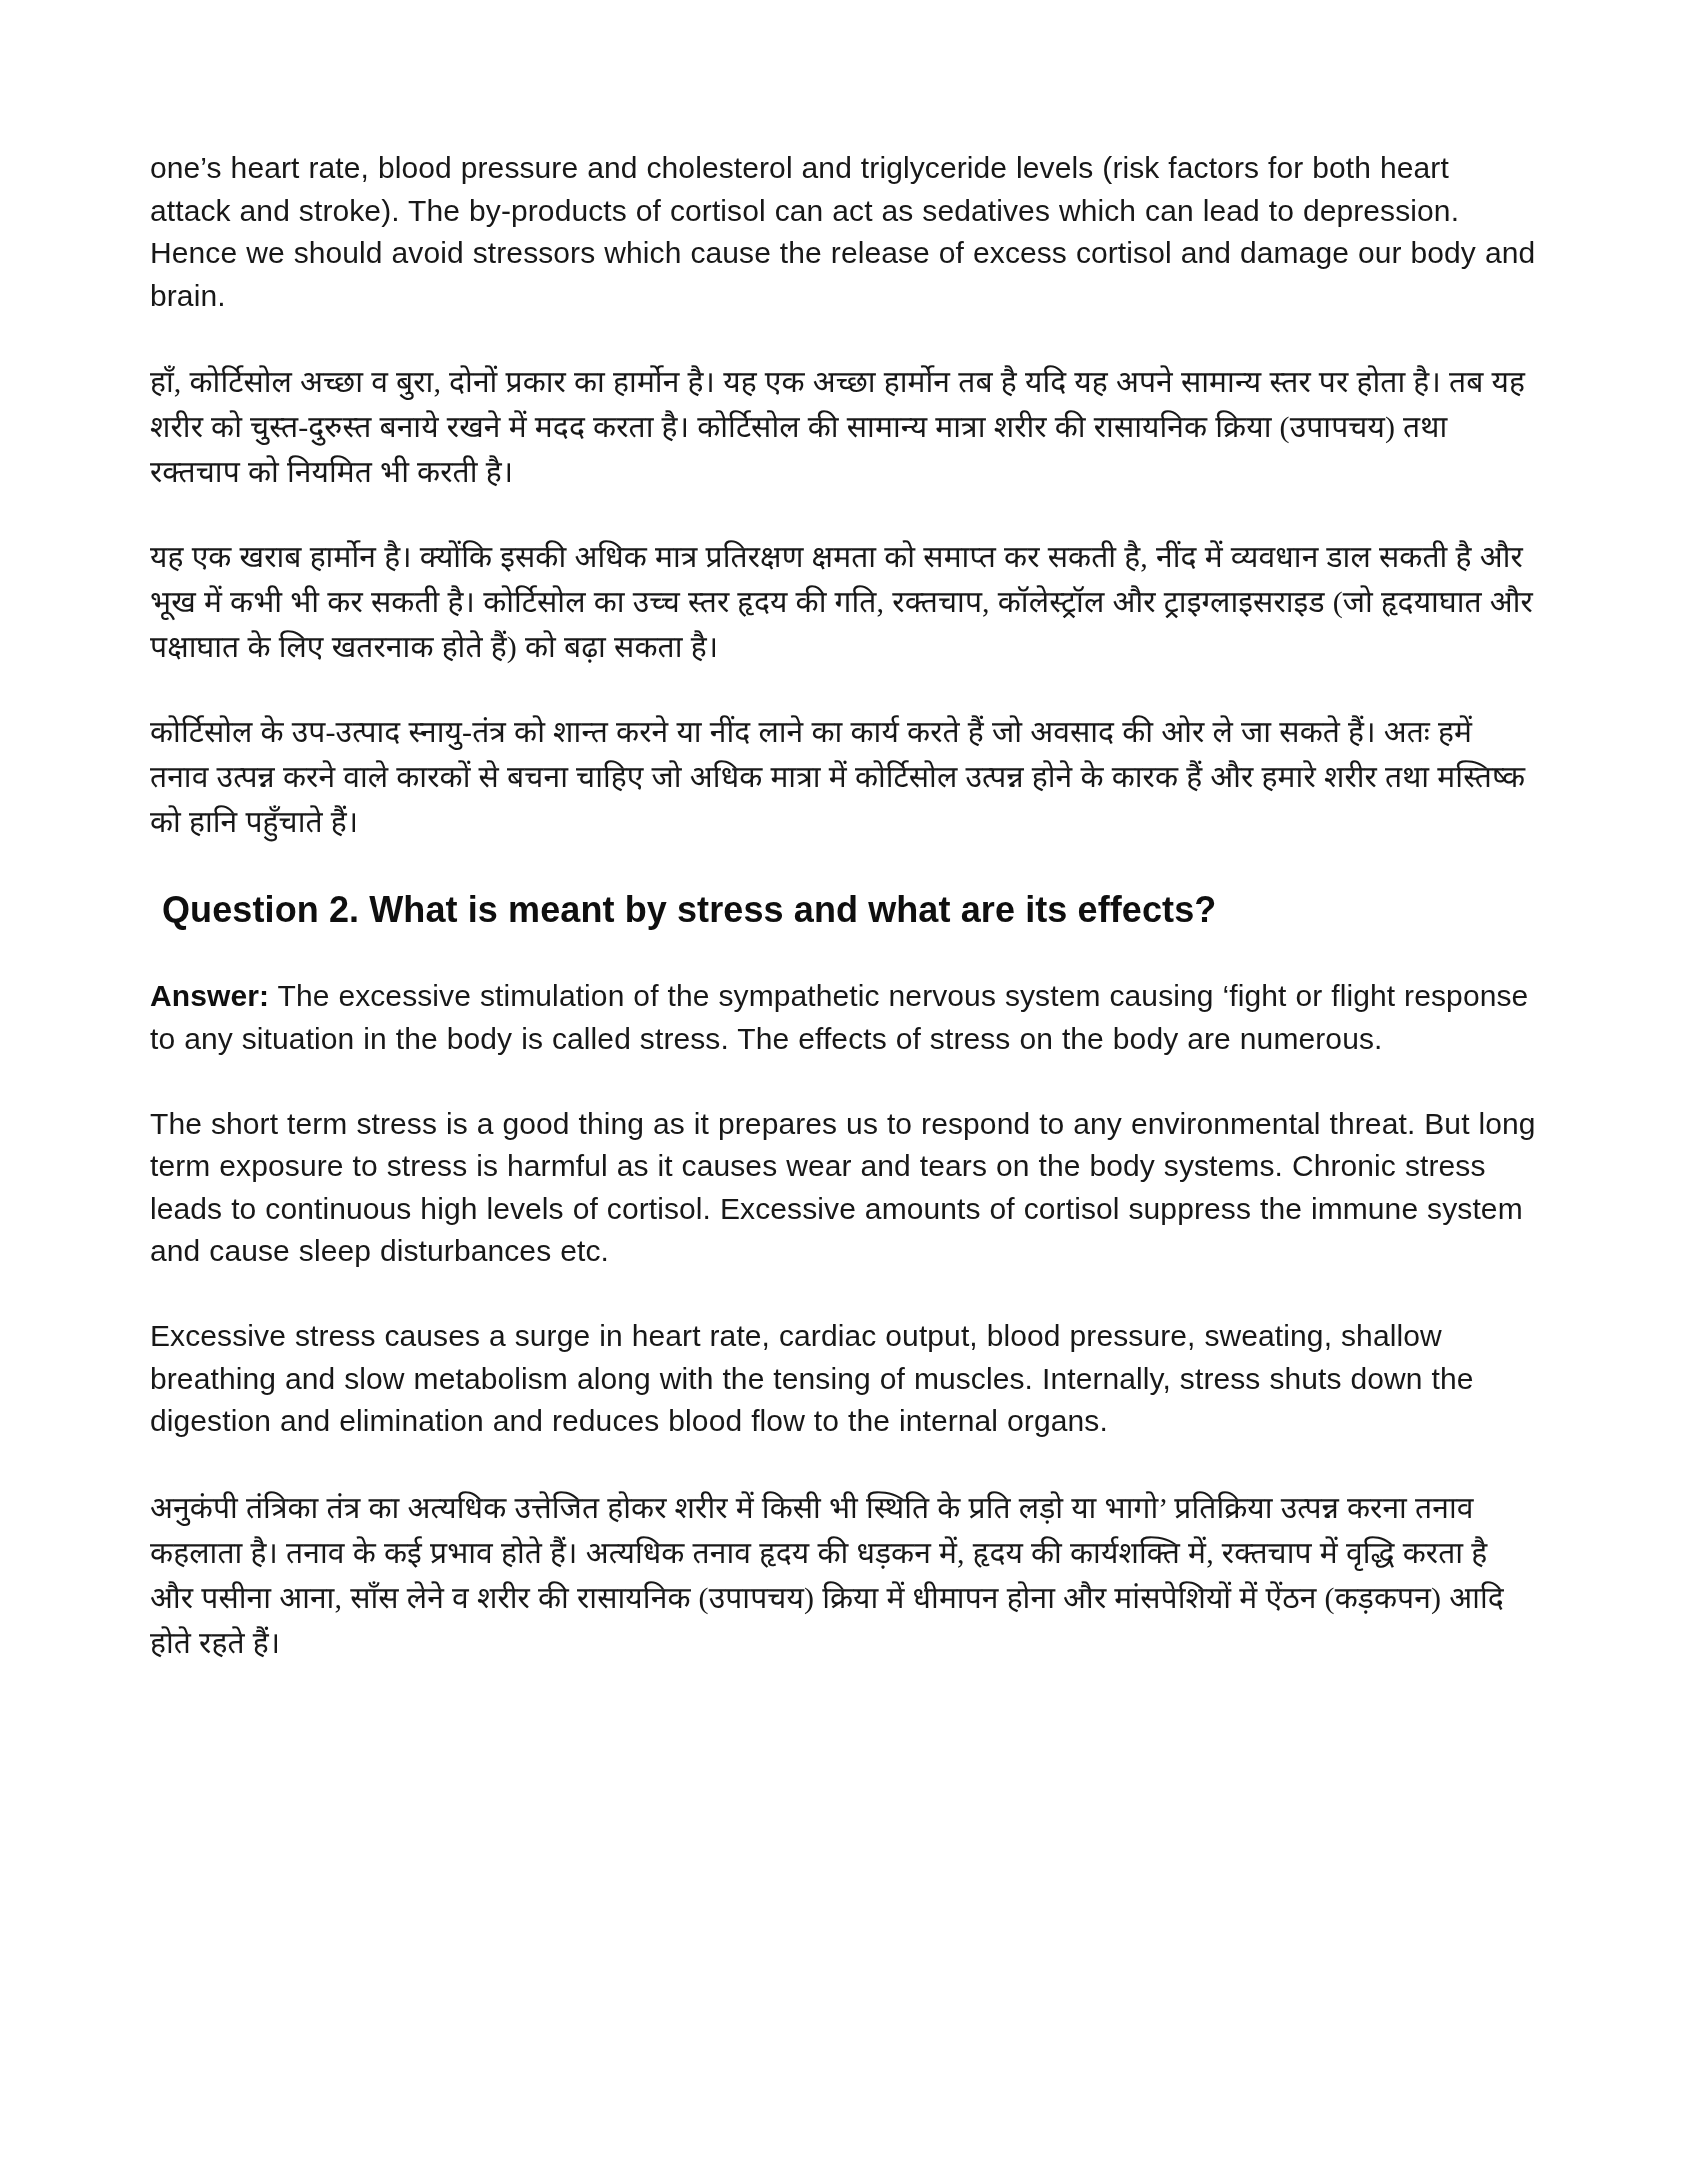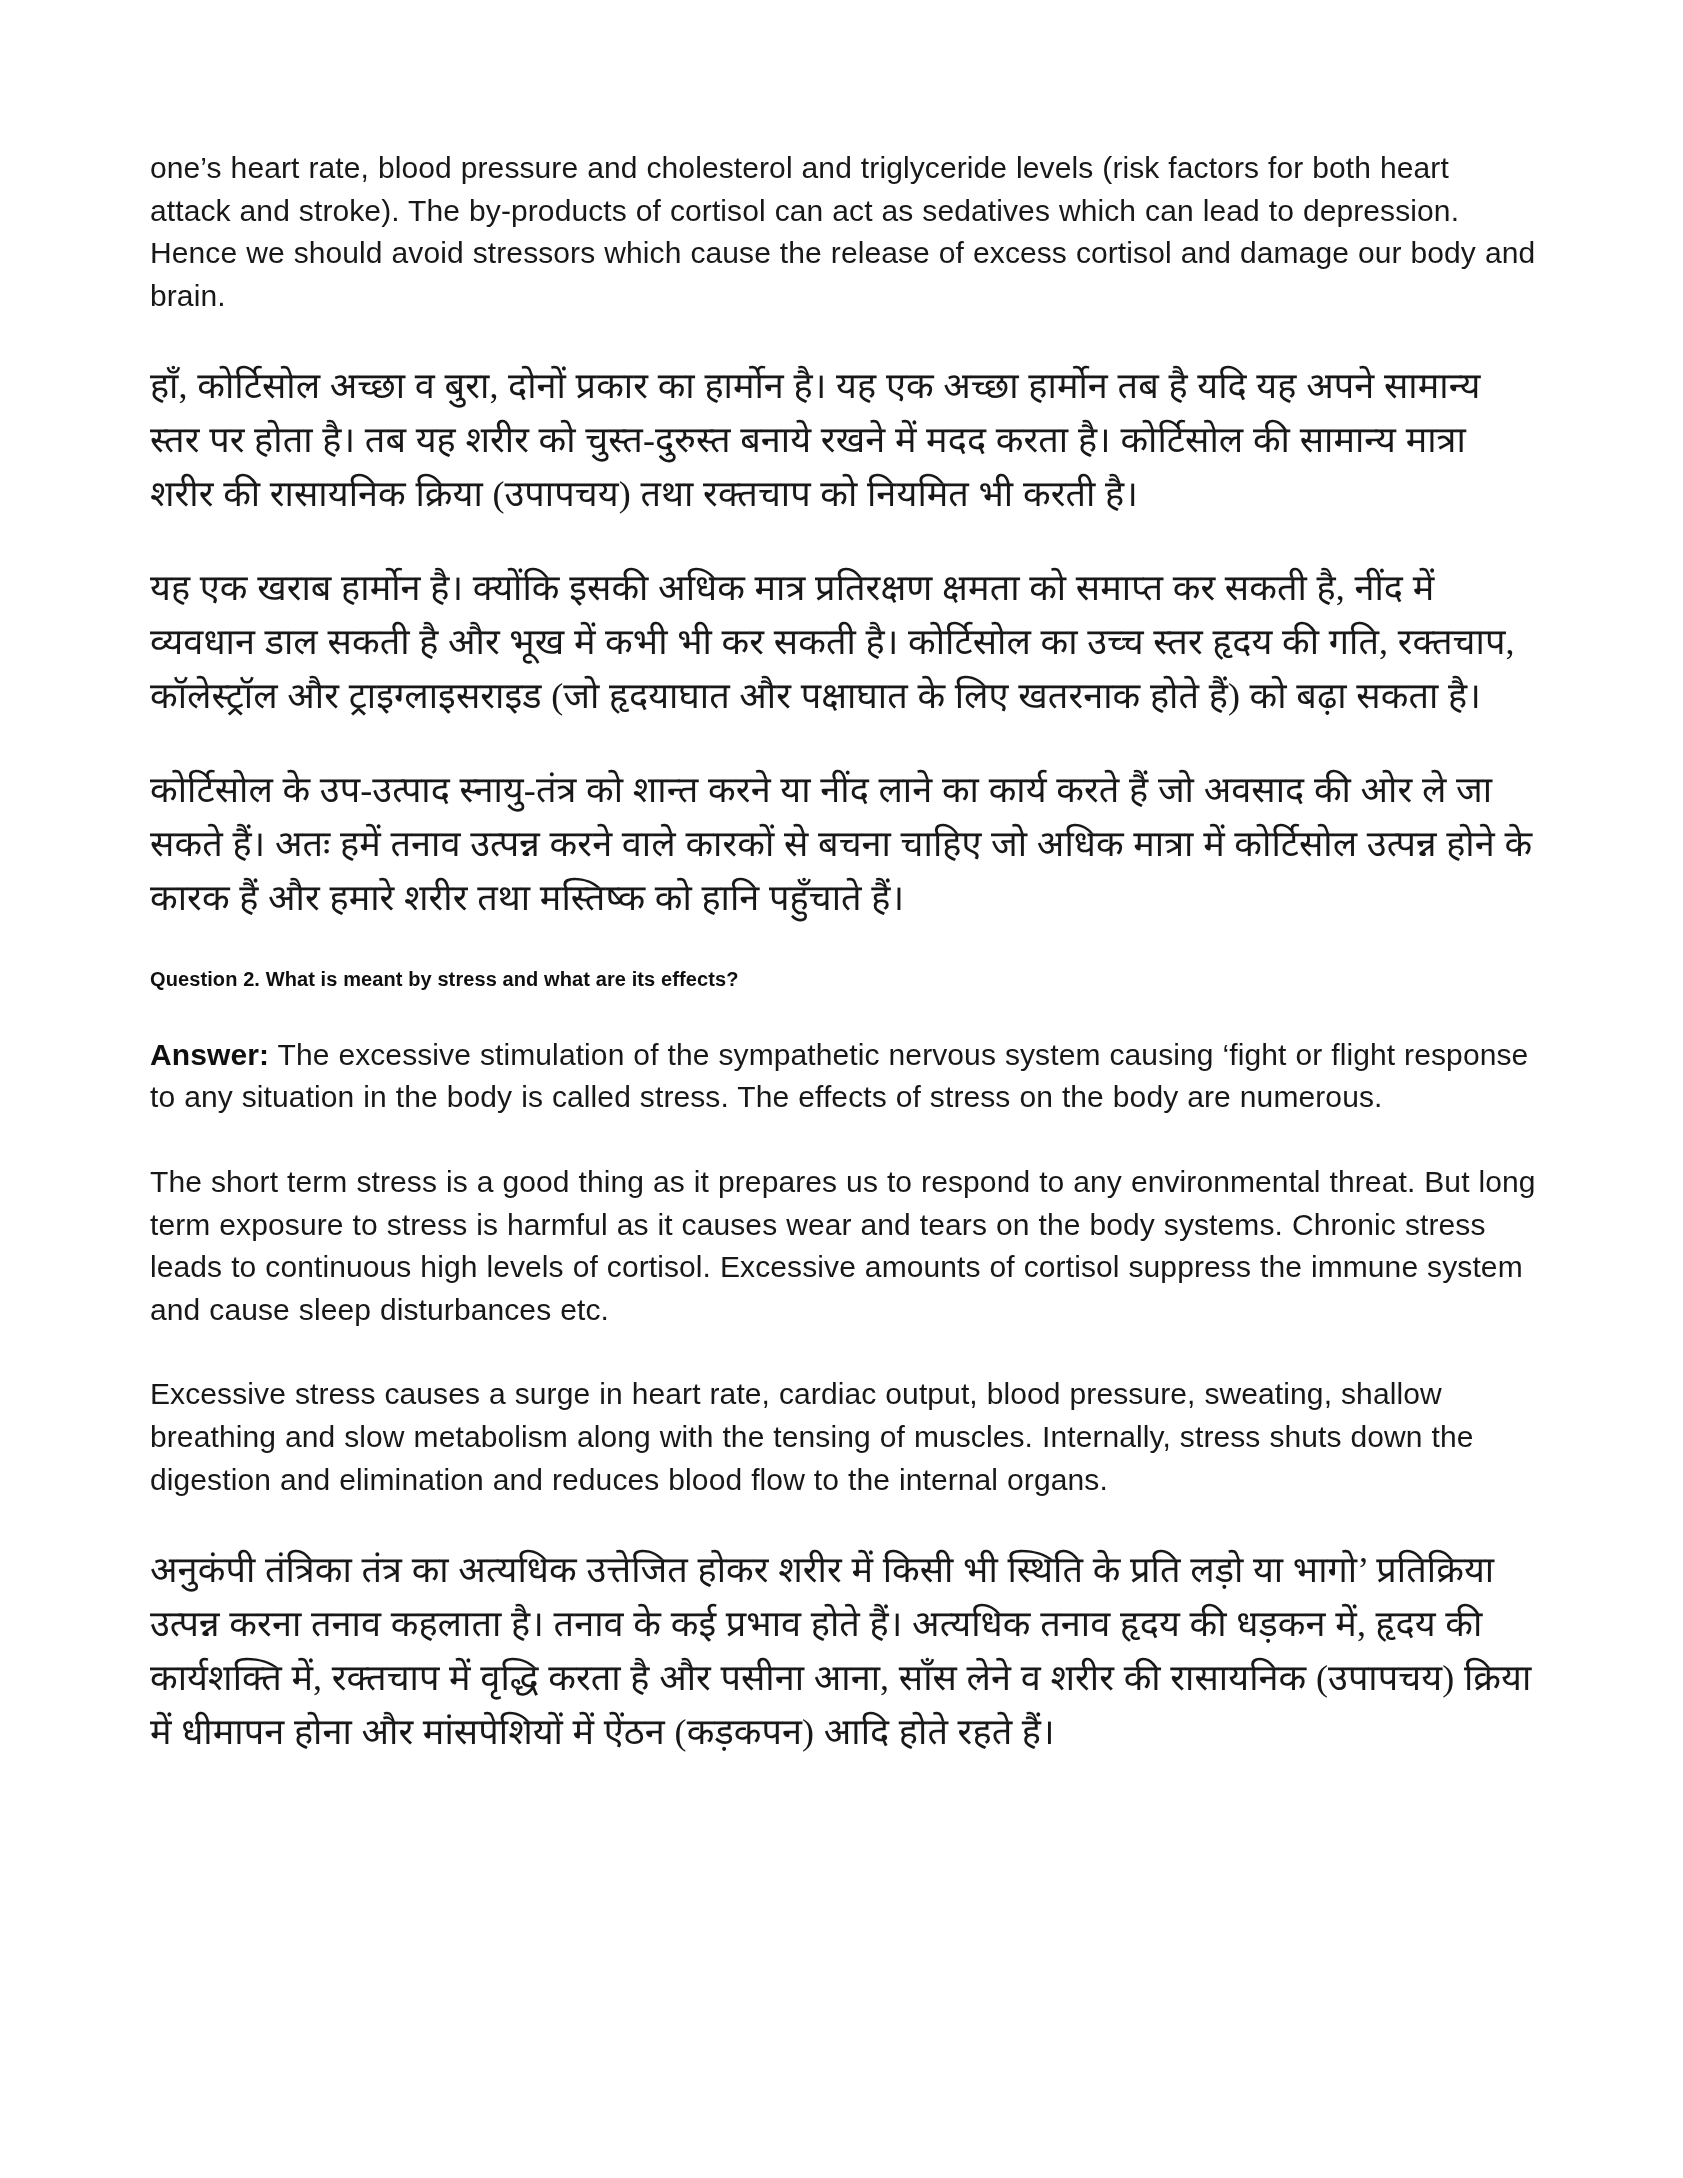--- a/index.html
+++ b/index.html
@@ -29,27 +29,27 @@
     text-align: left;
     word-spacing: 0.5px;
   }
   p.para.en {
     font-family: "Liberation Sans", "DejaVu Sans", sans-serif;
     font-size: 30px;
     line-height: 1.42;
   }
   p.para.hi {
     font-family: "Liberation Serif", "DejaVu Serif", serif;
-    font-size: 36px;
+    font-size: 30px;
     line-height: 1.50;
     margin-bottom: 40px;
   }
   p.question {
-    margin: 0 0 40px 0;
-    font-size: 20px;
+    margin: 0 0 40px 12px;
+    font-size: 36px;
     line-height: 1.42;
     font-weight: bold;
     color: #0f0f0f;
     letter-spacing: 0.1px;
   }
   .answer-label {
     font-weight: bold;
     color: #0f0f0f;
     text-align: center;
   }

